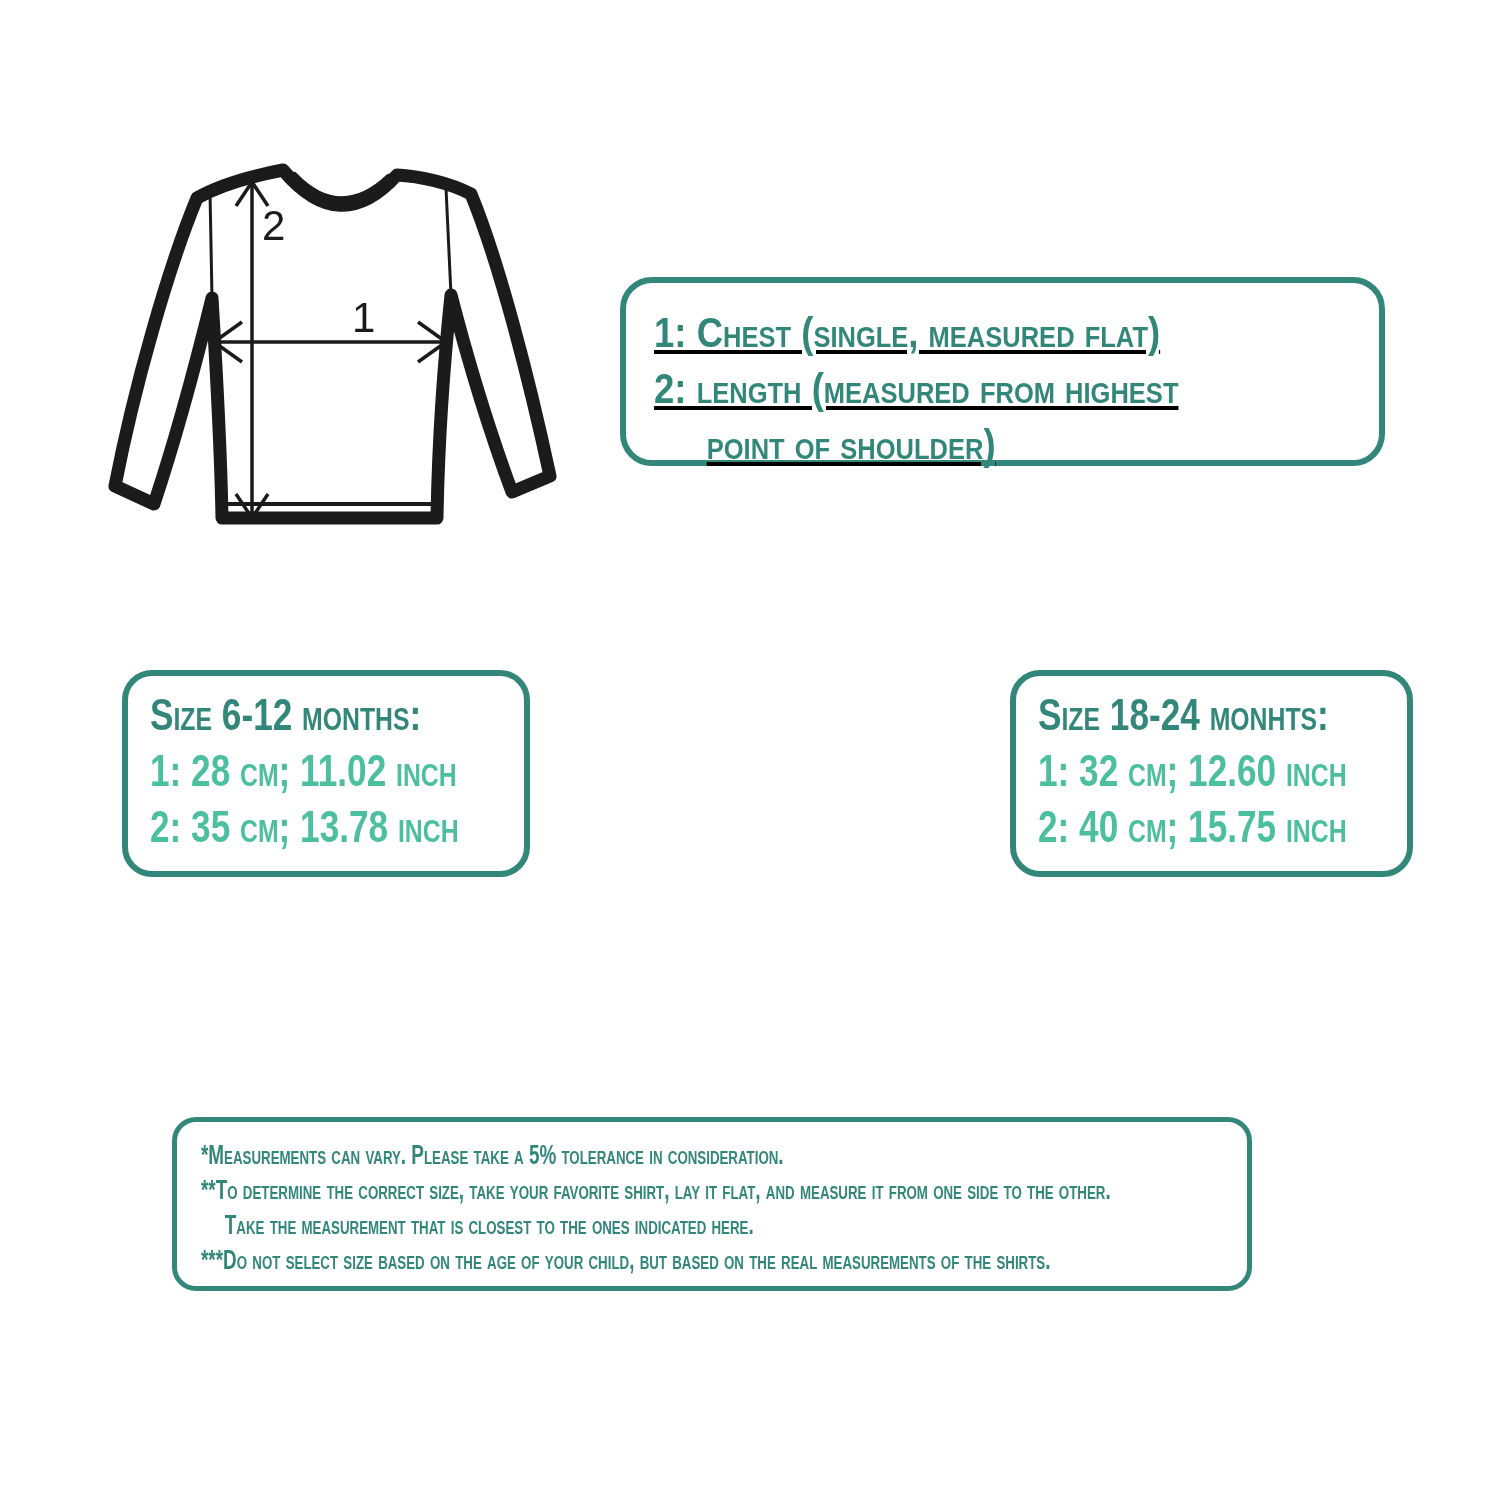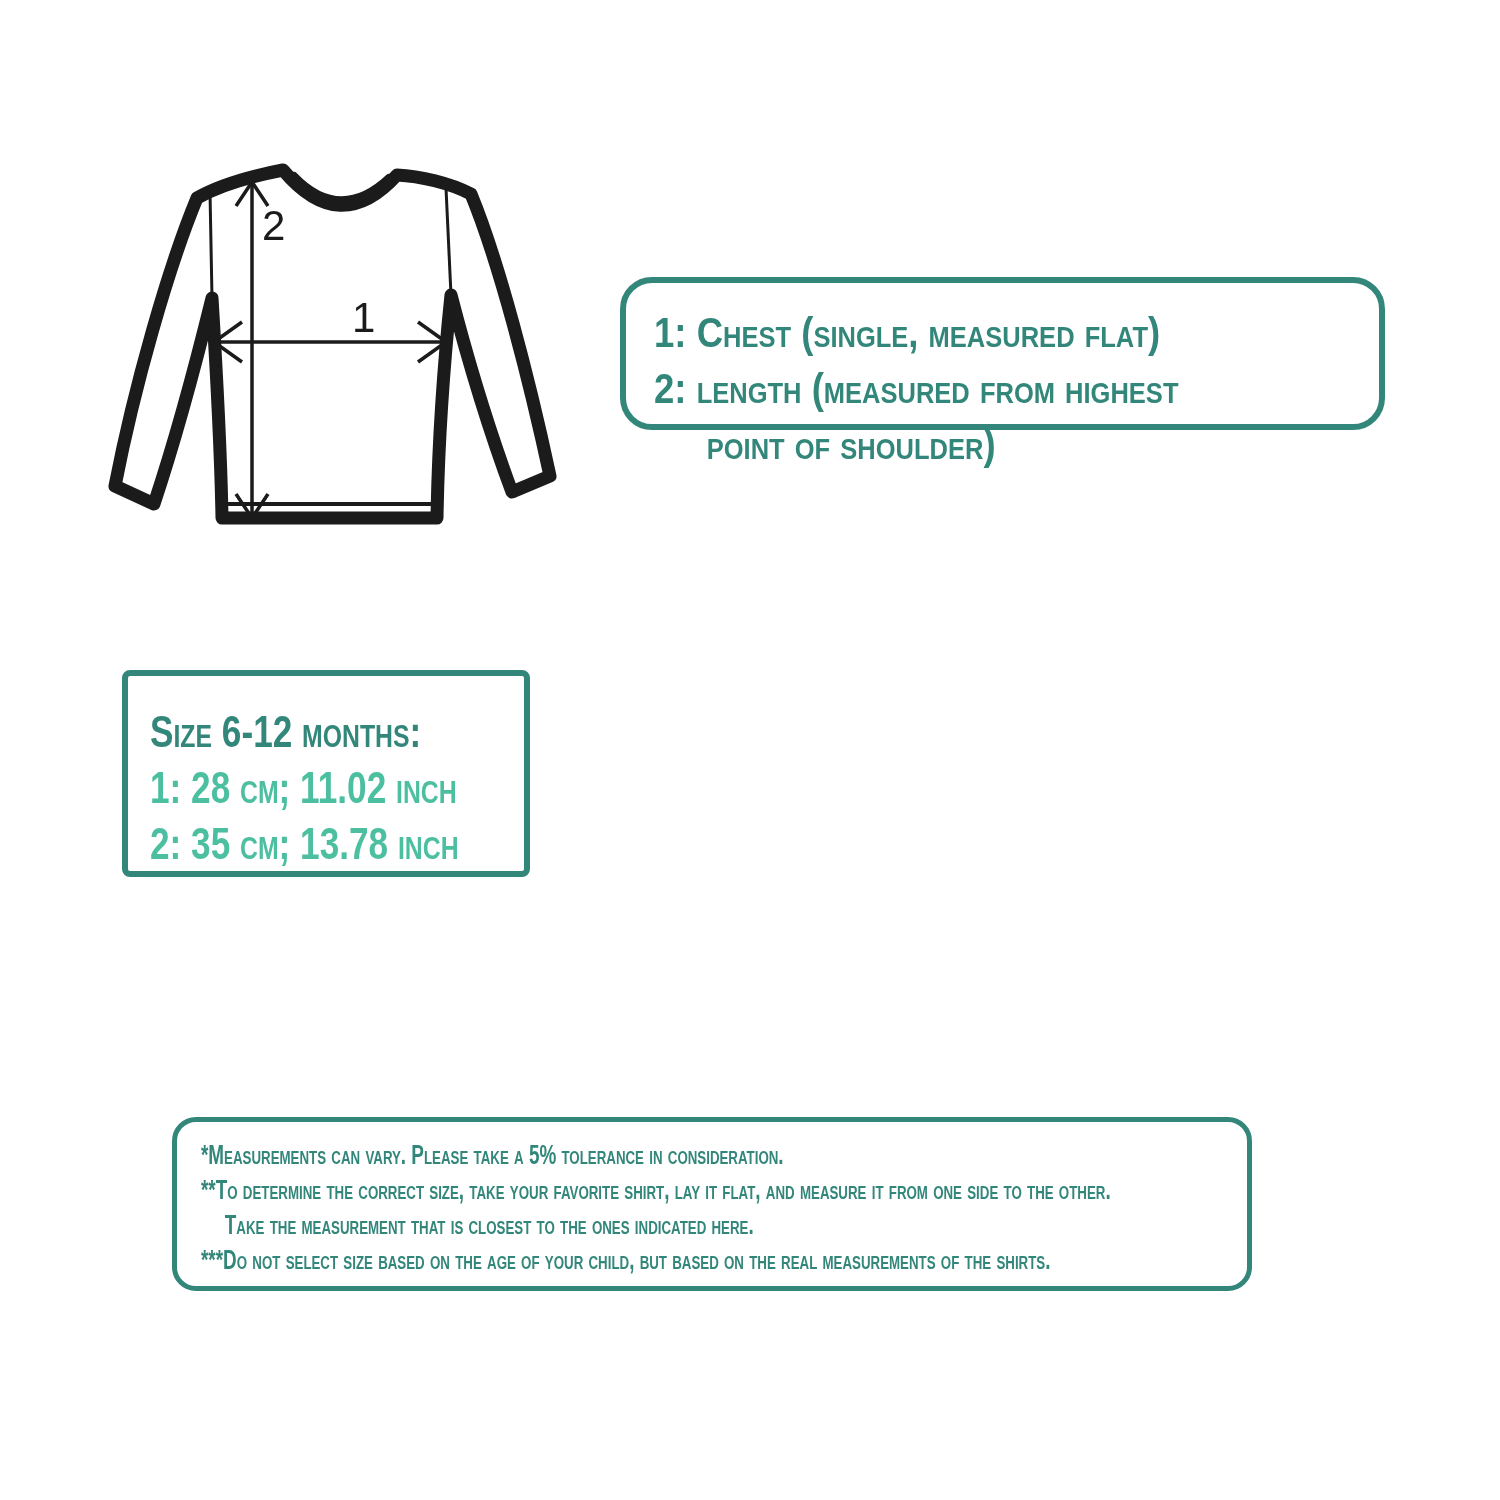--- a/index.html
+++ b/index.html
@@ -25,33 +25,34 @@
     font-weight: bold;
     font-variant: small-caps;
     color: var(--teal-dark, #33877A);
     white-space: nowrap;
   }
   .line.light { color: var(--teal-light, #4CBFA0); }
 
   
   .legend-box {
     left: 620px; top: 277px;
-    width: 765px; height: 153px;
+    width: 765px; height: 189px;
     border-radius: 32px;
     padding: 21px 28px;
+    text-decoration: underline;
   }
   .legend-box .squeeze { transform: scaleX(0.85); }
   .legend-box .line { font-size: 43px; line-height: 56px; }
   .legend-box .indent { padding-left: 62px; }
 
   
   .size-box {
     top: 670px; height: 207px;
-    border-radius: 8px;
-    padding: 28px 22px;
+    border-radius: 30px;
+    padding: 11px 22px;
   }
   .size-box .squeeze { transform: scaleX(0.80); }
   .size-box .line { font-size: 44px; line-height: 56px; }
   #size-box-0 { left: 122px; width: 408px; }
   #size-box-1 { left: 562px; width: 413px; }
   #size-box-2 { left: 1010px; width: 403px; }
 
   
   .notes-box {
     left: 172px; top: 1117px;
@@ -124,20 +125,27 @@
 
   <div class="tbox size-box" id="size-box-0">
     <div class="squeeze">
       <div class="line">Size 6-12 months:</div>
       <div class="line light">1: 28 cm; 11.02 inch</div>
       <div class="line light">2: 35 cm; 13.78 inch</div>
     </div>
   </div>
 
 
+  <div class="tbox size-box" id="size-box-2">
+    <div class="squeeze">
+      <div class="line">Size 18-24 monhts:</div>
+      <div class="line light">1: 32 cm; 12.60 inch</div>
+      <div class="line light">2: 40 cm; 15.75 inch</div>
+    </div>
+  </div>
 
   <div class="tbox notes-box">
     <div class="squeeze">
       <div class="line">*Measurements can vary. Please take a 5% tolerance in consideration.</div>
       <div class="line">**To determine the correct size, take your favorite shirt, lay it flat, and measure it from one side to the other.</div>
       <div class="line indent">Take the measurement that is closest to the ones indicated here.</div>
       <div class="line">***Do not select size based on the age of your child, but based on the real measurements of the shirts.</div>
     </div>
   </div>
 

